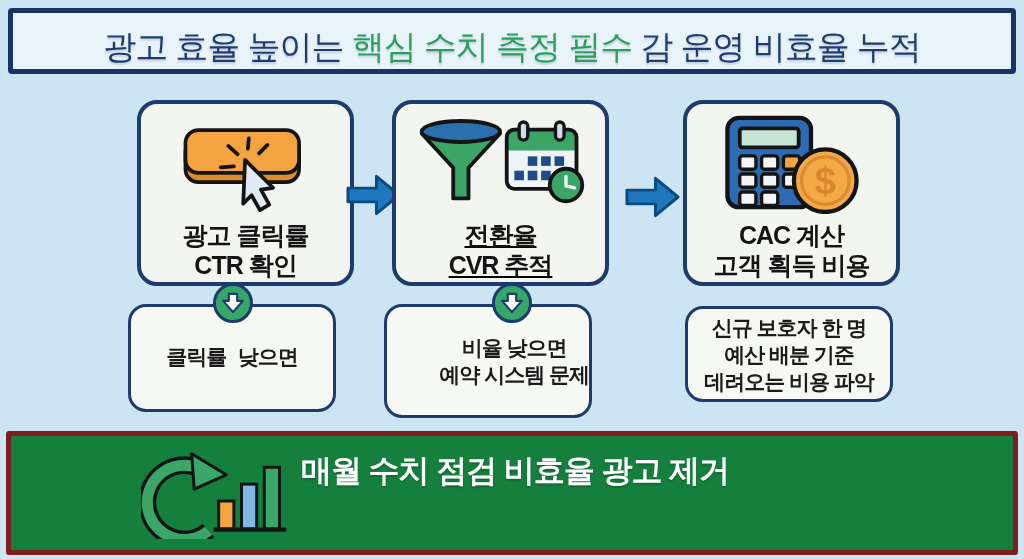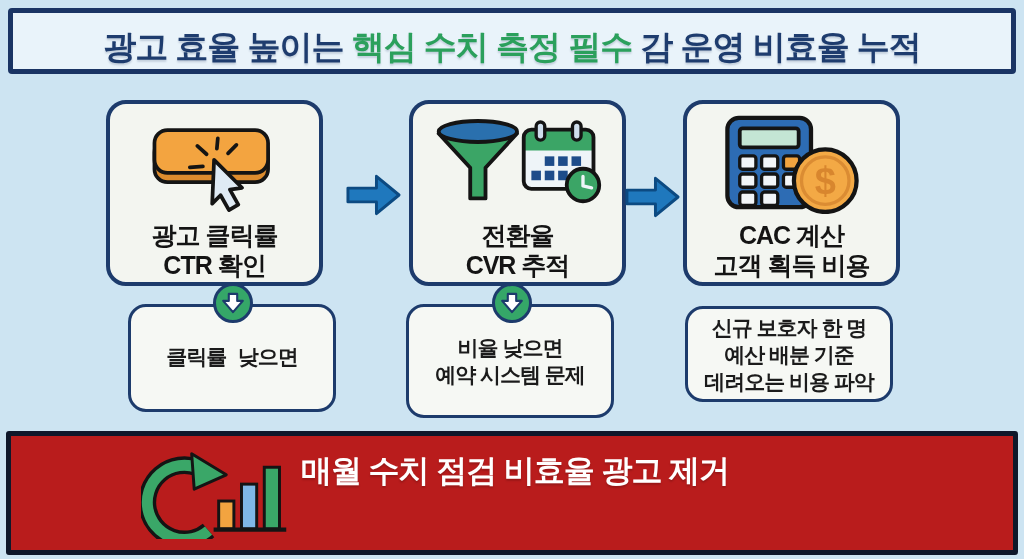--- a/index.html
+++ b/index.html
@@ -10,21 +10,21 @@
   }
   .abs{position:absolute;}
 
   
   .header-banner{
     left:8px;top:8px;width:1008px;height:66px;
     background:#e9f3fa;border:5px solid #1a3464;border-radius:4px;
     box-sizing:border-box;display:flex;align-items:center;justify-content:center;
   }
   .header-title{
-    font-size:33px;font-weight:700;letter-spacing:-1px;white-space:nowrap;
+    font-size:33px;font-weight:400;letter-spacing:-1px;white-space:nowrap;
     color:#1e3c6e;text-shadow:0 2px 2px rgba(20,45,90,.18);margin-top:12px;
   }
   .header-title .hl{color:#2ba05c;}
 
   
   .card{
     top:100px;width:217px;height:186px;background:#f3f5f0;
     border:4px solid #1d3b6c;border-radius:20px;box-sizing:border-box;
     display:flex;flex-direction:column;align-items:center;
   }
@@ -41,36 +41,36 @@
   }
   .down-circle{
     width:40px;height:40px;border-radius:50%;
     background:#35a768;border:3.5px solid #1d3b6c;box-sizing:border-box;
     display:flex;align-items:center;justify-content:center;z-index:5;
   }
 
   
   .footer-banner{
     left:6px;top:431px;width:1012px;height:124px;
-    background:#b91c1c;border:5px solid #0f172a;border-radius:3px;box-sizing:border-box;
+    background:#15803d;border:5px solid #7f1d1d;border-radius:3px;box-sizing:border-box;
   }
   .footer-text{
     position:absolute;left:290px;top:14px;
     color:#ffffff;font-size:31px;line-height:42px;font-weight:800;letter-spacing:-1px;
     text-shadow:0 2px 2px rgba(0,0,0,.18);white-space:nowrap;
   }
 </style>
 </head>
 <body>
 
 <div class="abs header-banner">
   <div class="header-title"><span>광고 효율 높이는 </span><span class="hl">핵심 수치 측정 필수</span><span> 감 운영 비효율 누적</span></div>
 </div>
 
-<div class="abs card" style="left:106px;">
+<div class="abs card" style="left:137px;">
   <div class="icon-wrap">
     <svg width="140" height="95" viewBox="0 0 150 102">
       <rect x="10" y="24" width="122" height="46" rx="14" fill="#dd8c2e" stroke="#141414" stroke-width="4"></rect>
       <rect x="10" y="14" width="122" height="46" rx="14" fill="#f3a440" stroke="#141414" stroke-width="4"></rect>
       <g stroke="#141414" stroke-width="4" stroke-linecap="round">
         <line x1="48" y1="54" x2="62" y2="53"></line>
         <line x1="56" y1="31" x2="66" y2="40"></line>
         <line x1="78" y1="23" x2="77" y2="34"></line>
         <line x1="98" y1="30" x2="89" y2="39"></line>
       </g>
@@ -94,21 +94,21 @@
     <div>클릭률 낮으면</div>
   </div>
 </div>
 
 <div class="abs" style="left:345px;top:171px;">
   <svg width="57" height="48" viewBox="0 0 58 48">
     <polygon points="3,17 32,17 32,5 55,24 32,43 32,31 3,31" fill="#1f78bd" stroke="#0c4a82" stroke-width="3" stroke-linejoin="round"></polygon>
   </svg>
 </div>
 
-<div class="abs card" style="left:409px;">
+<div class="abs card" style="left:392px;text-decoration:underline;">
   <div class="icon-wrap">
     <svg width="172" height="98" viewBox="0 0 180 100">
       <polygon points="7,18 89,18 56,54 56,86 40,86 40,54" fill="#3ba566" stroke="#141414" stroke-width="4" stroke-linejoin="round"></polygon>
       <ellipse cx="48" cy="16" rx="41" ry="11" fill="#2a70ae" stroke="#141414" stroke-width="4"></ellipse>
       <g transform="translate(96,6)">
         <rect x="0" y="8" width="73" height="62" rx="8" fill="#eef4f8"></rect>
         <path d="M0 30 L0 16 Q0 8 8 8 L65 8 Q73 8 73 16 L73 30 Z" fill="#3ba566"></path>
         <rect x="0" y="8" width="73" height="62" rx="8" fill="none" stroke="#141414" stroke-width="4"></rect>
         <rect x="13" y="0" width="9" height="19" rx="4.5" fill="#cfdeed" stroke="#141414" stroke-width="3.5"></rect>
         <rect x="51" y="0" width="9" height="19" rx="4.5" fill="#cfdeed" stroke="#141414" stroke-width="3.5"></rect>
@@ -130,21 +130,21 @@
     <div>CVR 추적</div>
   </div>
 </div>
 
 <div class="abs down-circle" style="left:492px;top:283px;">
   <svg width="28" height="28" viewBox="0 0 40 40">
     <path d="M14 7 h12 v10 h8 L20 33 6 17 h8 z" fill="#ffffff" stroke="#1d3b6c" stroke-width="3" stroke-linejoin="round"></path>
   </svg>
 </div>
 
-<div class="abs note-box" style="left:406px;height:114px;">
+<div class="abs note-box" style="left:384px;height:114px;justify-content:flex-end;">
   <div>
     <div>비율 낮으면</div>
     <div>예약 시스템 문제</div>
   </div>
 </div>
 
 <div class="abs" style="left:624px;top:173px;">
   <svg width="57" height="48" viewBox="0 0 58 48">
     <polygon points="3,17 32,17 32,5 55,24 32,43 32,31 3,31" fill="#1f78bd" stroke="#0c4a82" stroke-width="3" stroke-linejoin="round"></polygon>
   </svg>

